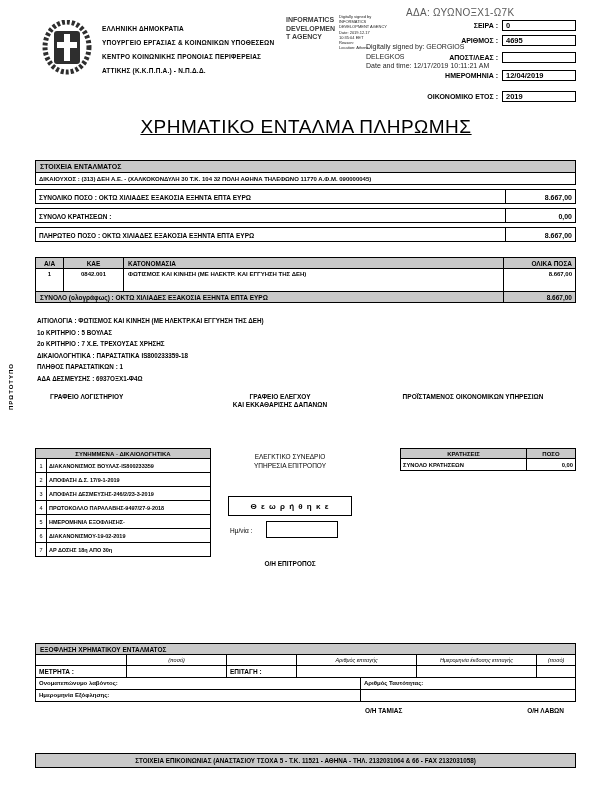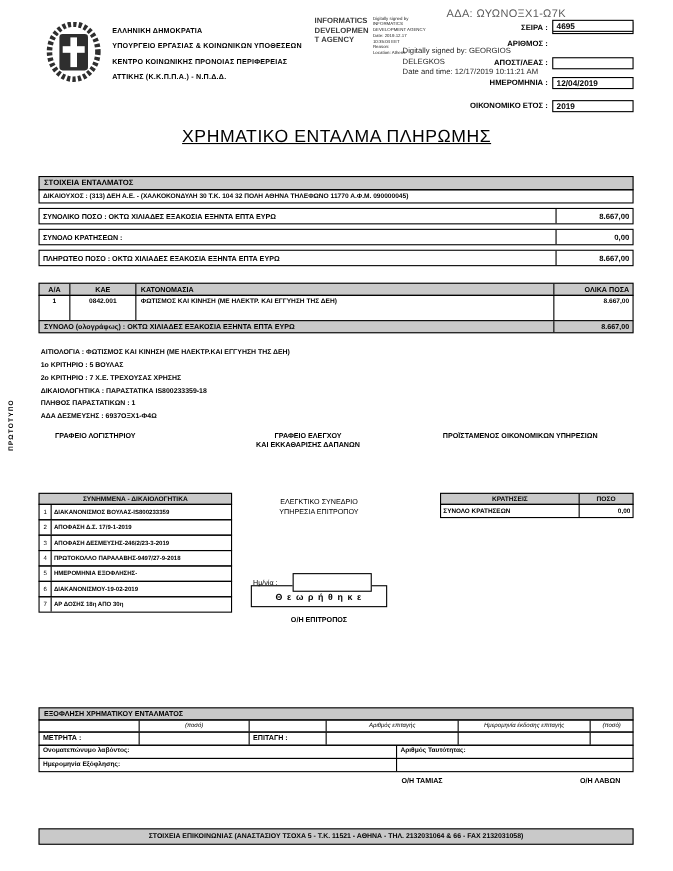--- a/index.html
+++ b/index.html
@@ -17,21 +17,21 @@
   .agency { font-size:6.5px; font-weight:bold; letter-spacing:.2px; }
   .agency > div { margin-bottom:7px; white-space:nowrap; }
   .sig1-name { font-size:7px; font-weight:bold; color:#3d3d3d; line-height:8.5px; }
   .sig1-details { font-size:4px; line-height:5.2px; color:#222; width:70px; }
   .sig2 { font-size:7px; line-height:9.5px; color:#1f1f1f; white-space:nowrap; }
   .ada { font-size:10px; font-weight:normal; color:#595959; letter-spacing:.3px; }
   .flabel { position:absolute; left:378px; width:120px; text-align:right; font-size:7px; font-weight:bold; white-space:nowrap; }
   .fbox { position:absolute; left:502px; width:74px; height:11px; border:1px solid #000;
           font-size:7.5px; font-weight:bold; line-height:10px; padding-left:3px; background:#fff; }
 
-  .doc-title { left:0; top:116px; width:612px; text-align:center; font-size:16px;
+  .doc-title { left:0; top:116px; width:612px; text-align:center; font-size:19px;
                text-decoration:underline; letter-spacing:.5px; }
 
   
   .sec1 { left:35px; top:160px; width:541px; }
   .band { background:#c9c9c9; border:1px solid #000; height:13px; line-height:12px;
           font-size:7px; font-weight:bold; padding-left:4px; }
   .benef { border:1px solid #000; margin-top:-1px; height:13px; line-height:12px;
            font-size:6px; font-weight:bold; padding-left:3px; white-space:nowrap; overflow:hidden; }
   .arow { display:flex; border:1px solid #000; height:15px; margin-top:4px; }
   .arow-l { flex:1; font-size:6.5px; font-weight:bold; padding:4px 0 0 3px; white-space:nowrap; }
@@ -64,21 +64,21 @@
   .att { left:35px; top:448px; width:176px; }
   .att-h { background:#c9c9c9; border:1px solid #000; height:11px; line-height:10px;
            text-align:center; font-size:6px; font-weight:bold; }
   .att-row { display:flex; border:1px solid #000; margin-top:-1px; height:15px; }
   .att-num { width:11px; border-right:1px solid #000; text-align:center; font-size:5.5px; line-height:14px; }
   .att-txt { flex:1; padding-left:2px; font-size:5.5px; font-weight:bold; line-height:14px; white-space:nowrap; overflow:hidden; }
 
   
   .ctrl-title { left:205px; top:452px; width:170px; text-align:center; font-size:6.5px; line-height:9px; }
   .theor { left:228px; top:496px; width:124px; height:20px; border:1px solid #000;
-           text-align:center; line-height:19px; font-size:8px; font-weight:bold; letter-spacing:1px;margin-top:36px; }
+           text-align:center; line-height:19px; font-size:8px; font-weight:bold; letter-spacing:1px; }
   .imnia-label { left:230px; top:527px; font-size:6.5px; }
   .imnia-box { left:266px; top:521px; width:72px; height:17px; border:1px solid #000; background:#fff; }
   .epitropos { left:205px; top:560px; width:170px; text-align:center; font-size:6.5px; font-weight:bold; }
 
   
   .ded { left:400px; top:448px; width:176px; }
   .ded-h { display:flex; background:#c9c9c9; border:1px solid #000; height:11px;
            font-size:6px; font-weight:bold; }
   .ded-h-l { flex:1; border-right:1px solid #000; text-align:center; line-height:10px; }
   .ded-h-r { width:48px; text-align:center; line-height:10px; }
@@ -130,21 +130,21 @@
     <div>ΕΛΛΗΝΙΚΗ ΔΗΜΟΚΡΑΤΙΑ</div>
     <div>ΥΠΟΥΡΓΕΙΟ ΕΡΓΑΣΙΑΣ &amp; ΚΟΙΝΩΝΙΚΩΝ ΥΠΟΘΕΣΕΩΝ</div>
     <div>ΚΕΝΤΡΟ ΚΟΙΝΩΝΙΚΗΣ ΠΡΟΝΟΙΑΣ ΠΕΡΙΦΕΡΕΙΑΣ</div>
     <div>ΑΤΤΙΚΗΣ (Κ.Κ.Π.Π.Α.) - Ν.Π.Δ.Δ.</div>
   </div>
 
   <div class="flabel" style="top:22px">ΣΕΙΡΑ :</div>
   <div class="fbox" style="top:20px">0</div>
 
   <div class="flabel" style="top:37px">ΑΡΙΘΜΟΣ :</div>
-  <div class="fbox" style="top:18px">4695</div>
+  <div class="fbox" style="top:35px">4695</div>
 
   <div class="flabel" style="top:54px">ΑΠΟΣΤ/ΛΕΑΣ :</div>
   <div class="fbox" style="top:52px"></div>
 
   <div class="flabel" style="top:72px">ΗΜΕΡΟΜΗΝΙΑ :</div>
   <div class="fbox" style="top:70px">12/04/2019</div>
 
   <div class="flabel" style="top:93px">ΟΙΚΟΝΟΜΙΚΟ ΕΤΟΣ :</div>
   <div class="fbox" style="top:91px">2019</div>
 

